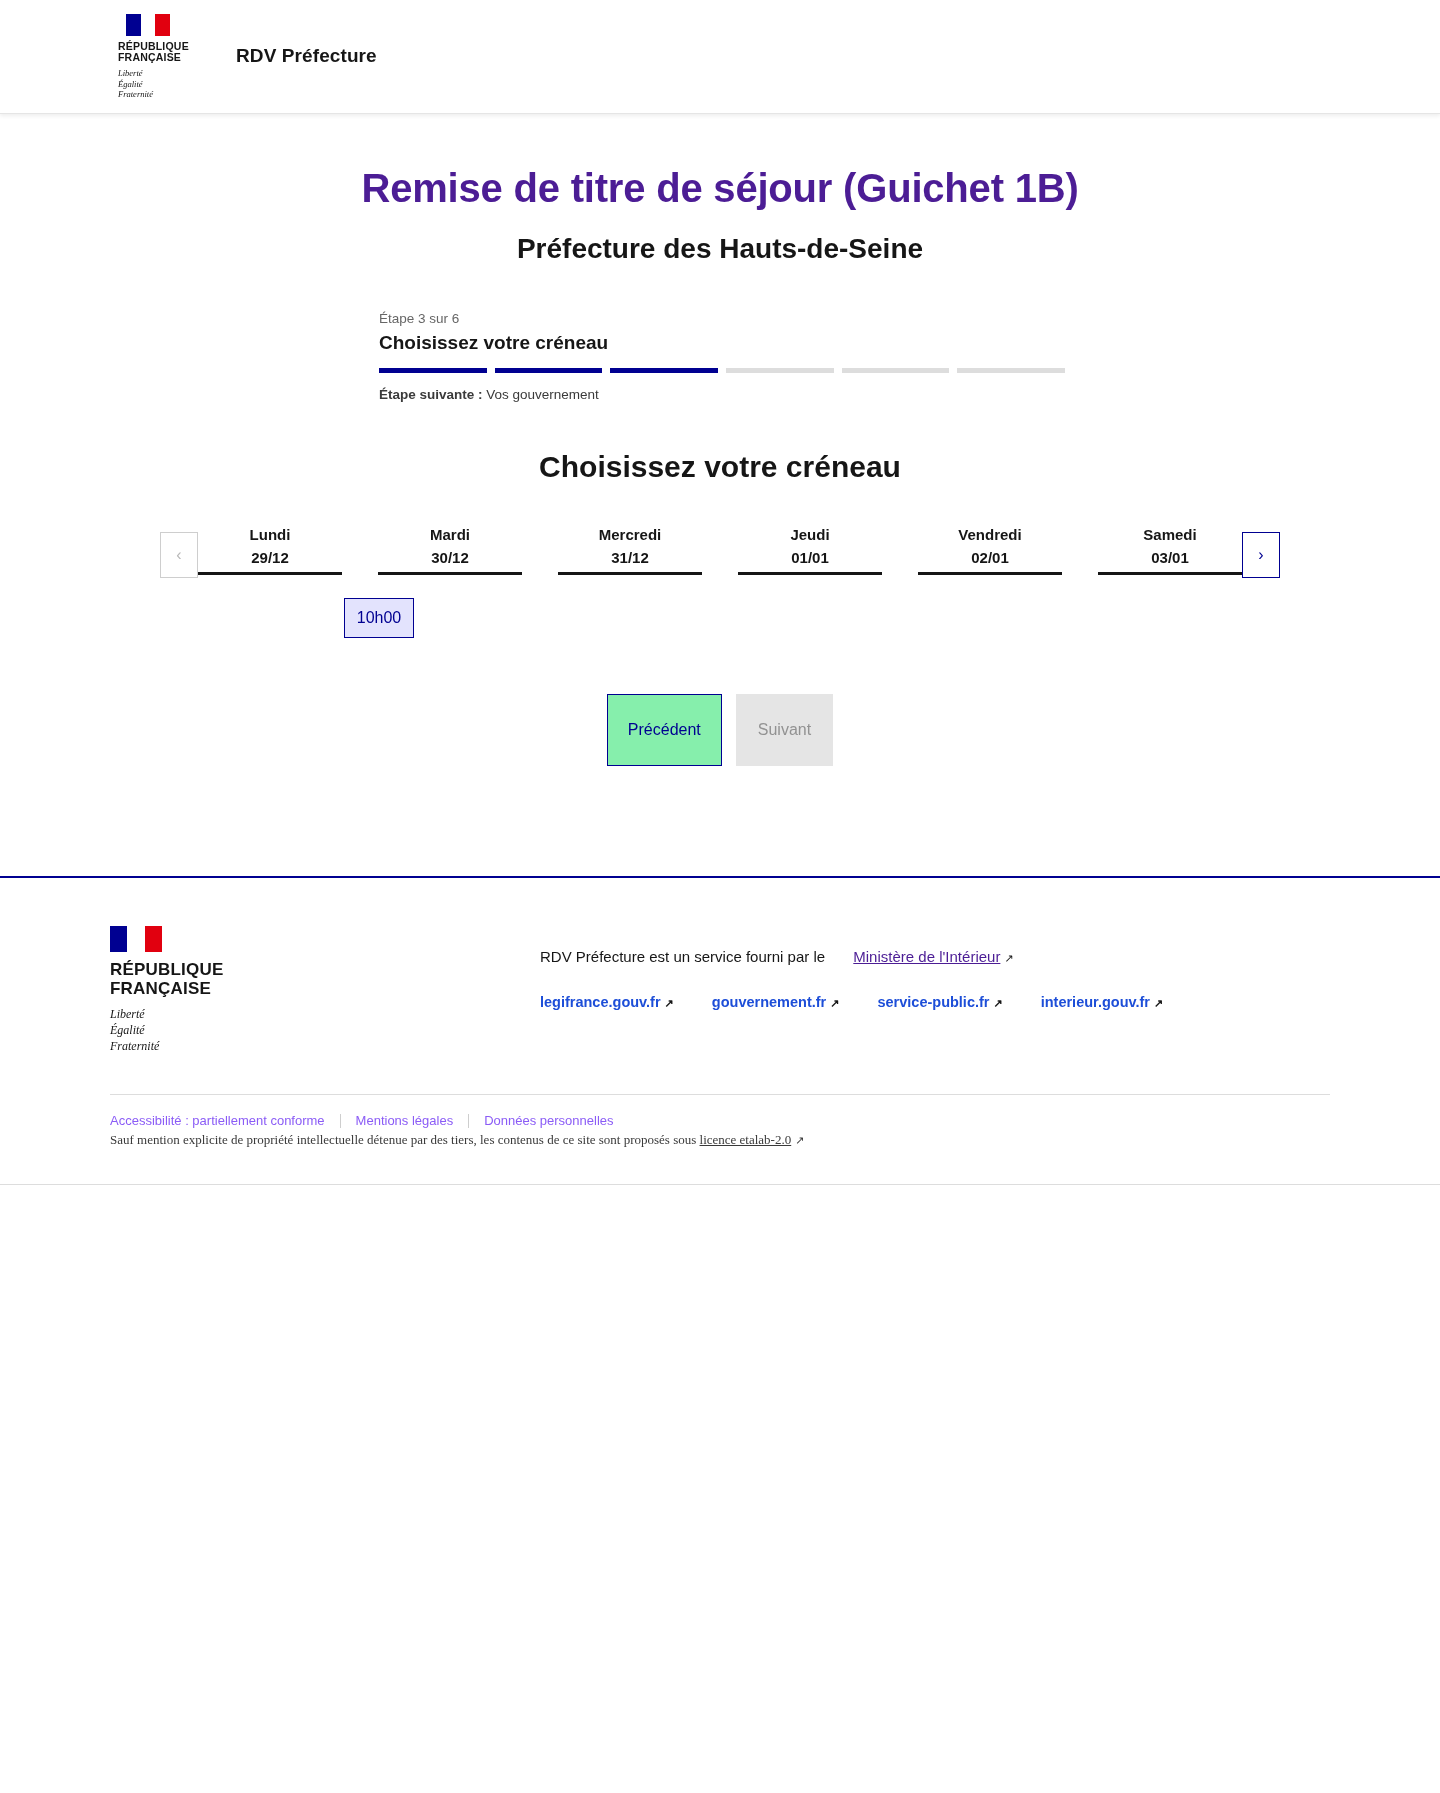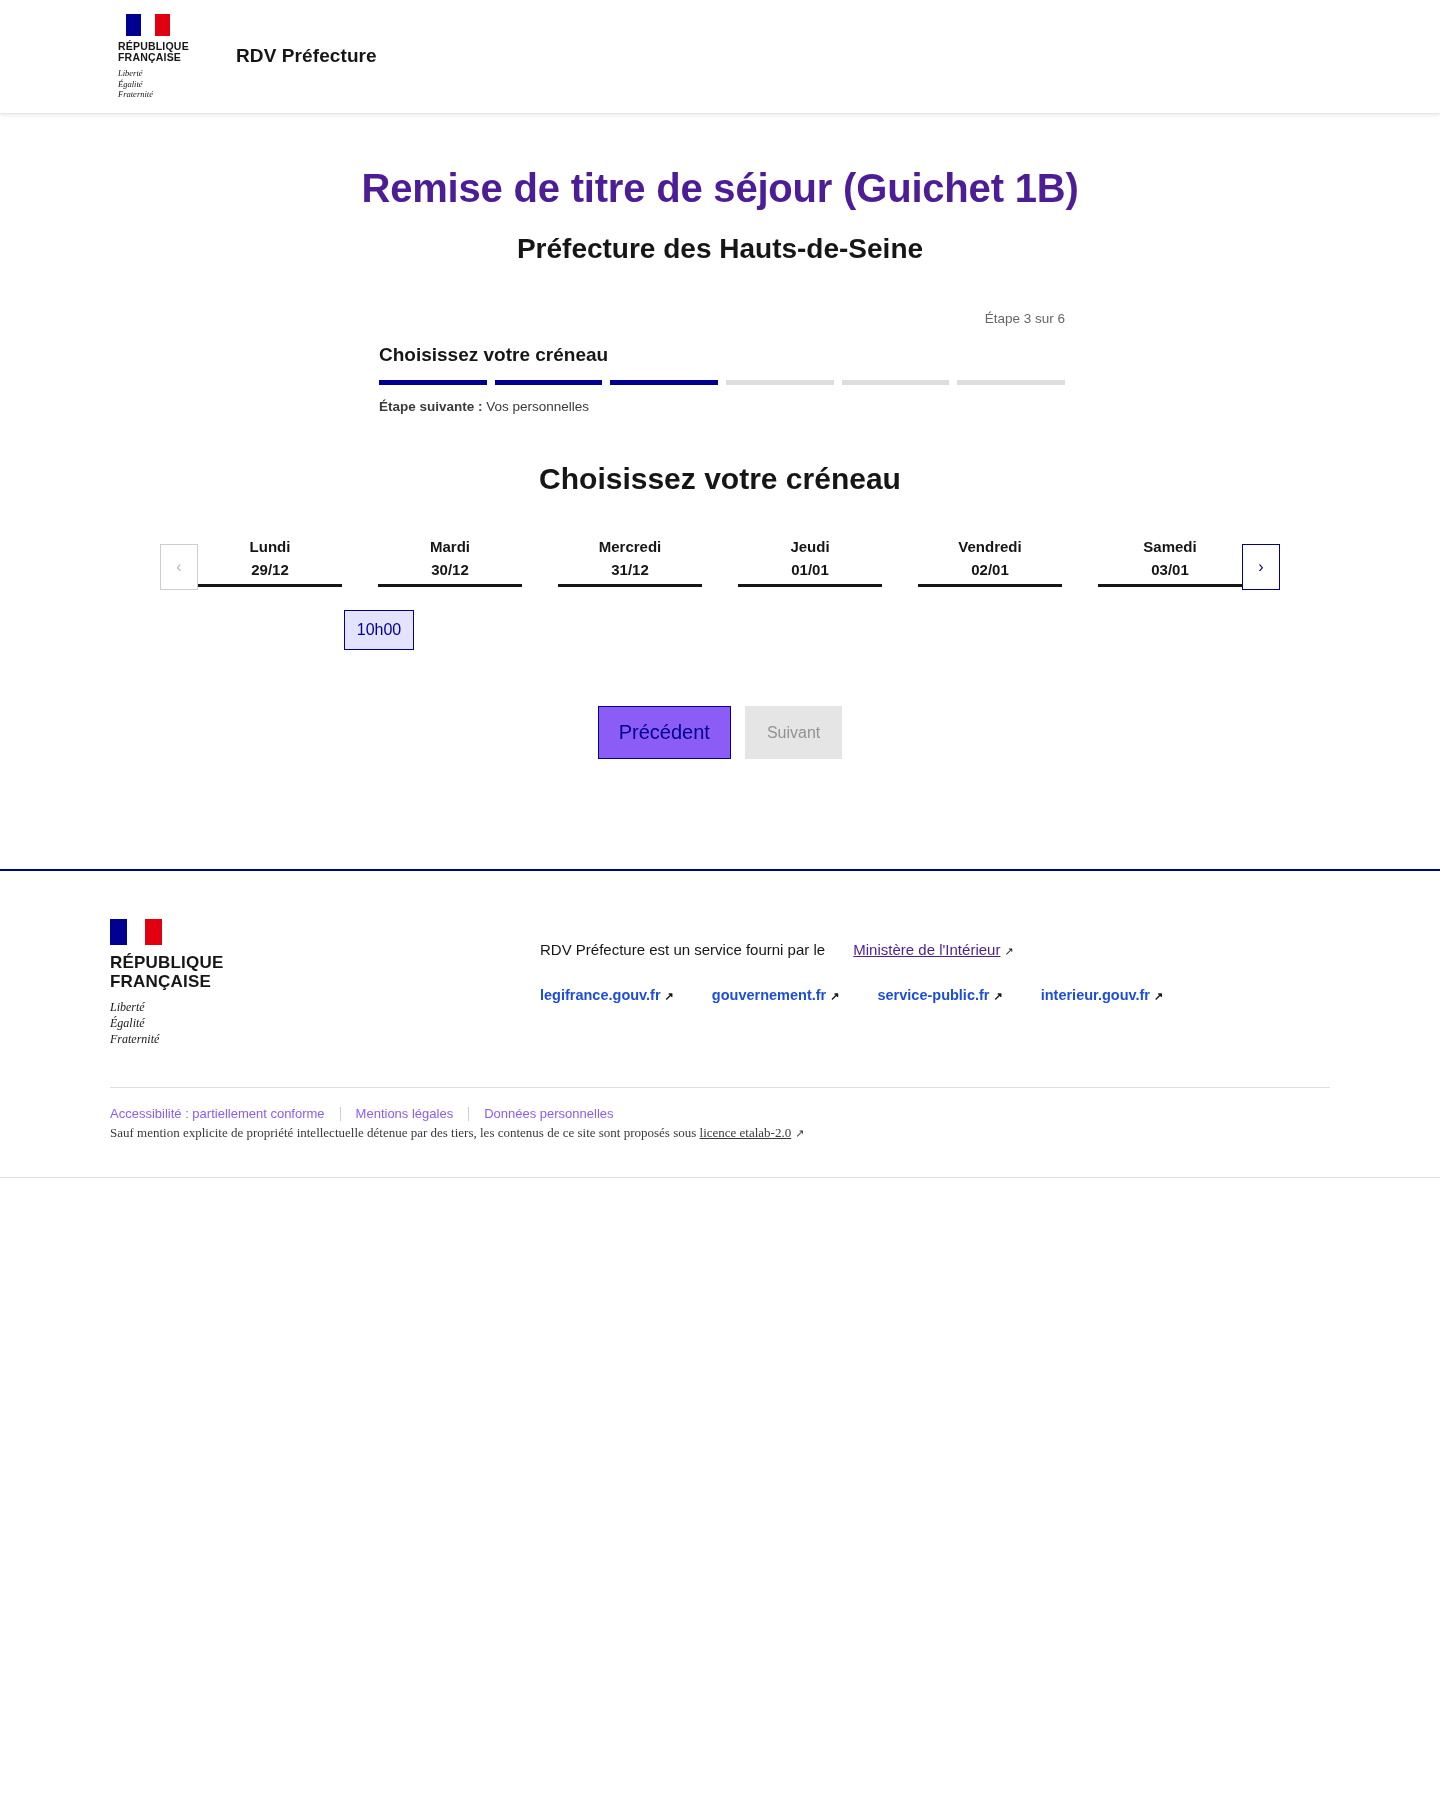--- a/index.html
+++ b/index.html
@@ -80,22 +80,21 @@
 
   
   .stepper {
     width: 690px;
     margin: 46px auto 0 auto;
     padding-left: 4px;
   }
   .step-count {
     font-size: 13.5px;
     color: #666666;
-    margin-bottom: 18px;
-    text-align: right;
+    margin-bottom: 6px;
   }
   .step-title {
     font-size: 19px;
     font-weight: 700;
     margin-bottom: 14px;
   }
   .step-bars { display: flex; gap: 8px; }
   .step-bars .bar {
     height: 5px;
     flex: 1;
@@ -189,25 +188,25 @@
   }
 
   
   .actions {
     display: flex;
     justify-content: center;
     gap: 14px;
     margin-top: 56px;
   }
   .btn-prev {
-    background: #8b5cf6;
+    background: #86efac;
     border: 1px solid #000091;
     color: #000091;
-    font-size: 20px;
-    padding: 14px 20px;
+    font-size: 16px;
+    padding: 26px 20px;
     cursor: pointer;
     font-family: "Liberation Sans", sans-serif;
   }
   .btn-next {
     background: #e5e5e5;
     border: none;
     color: #929292;
     font-size: 16px;
     padding: 11px 22px;
     cursor: default;
@@ -327,21 +326,21 @@
     <div class="step-bars">
       <span class="bar done"></span>
       <span class="bar done"></span>
       <span class="bar done"></span>
       <span class="bar"></span>
       <span class="bar"></span>
       <span class="bar"></span>
     </div>
     <div class="step-next">
       <b>Étape suivante :</b>
-      <span>Vos personnelles</span>
+      <span>Vos gouvernement</span>
     </div>
   </section>
 
   <h3 class="slot-heading">Choisissez votre créneau</h3>
 
   <div class="calendar-wrap">
     <button class="nav-btn disabled">
       <span>‹</span>
     </button>
 

